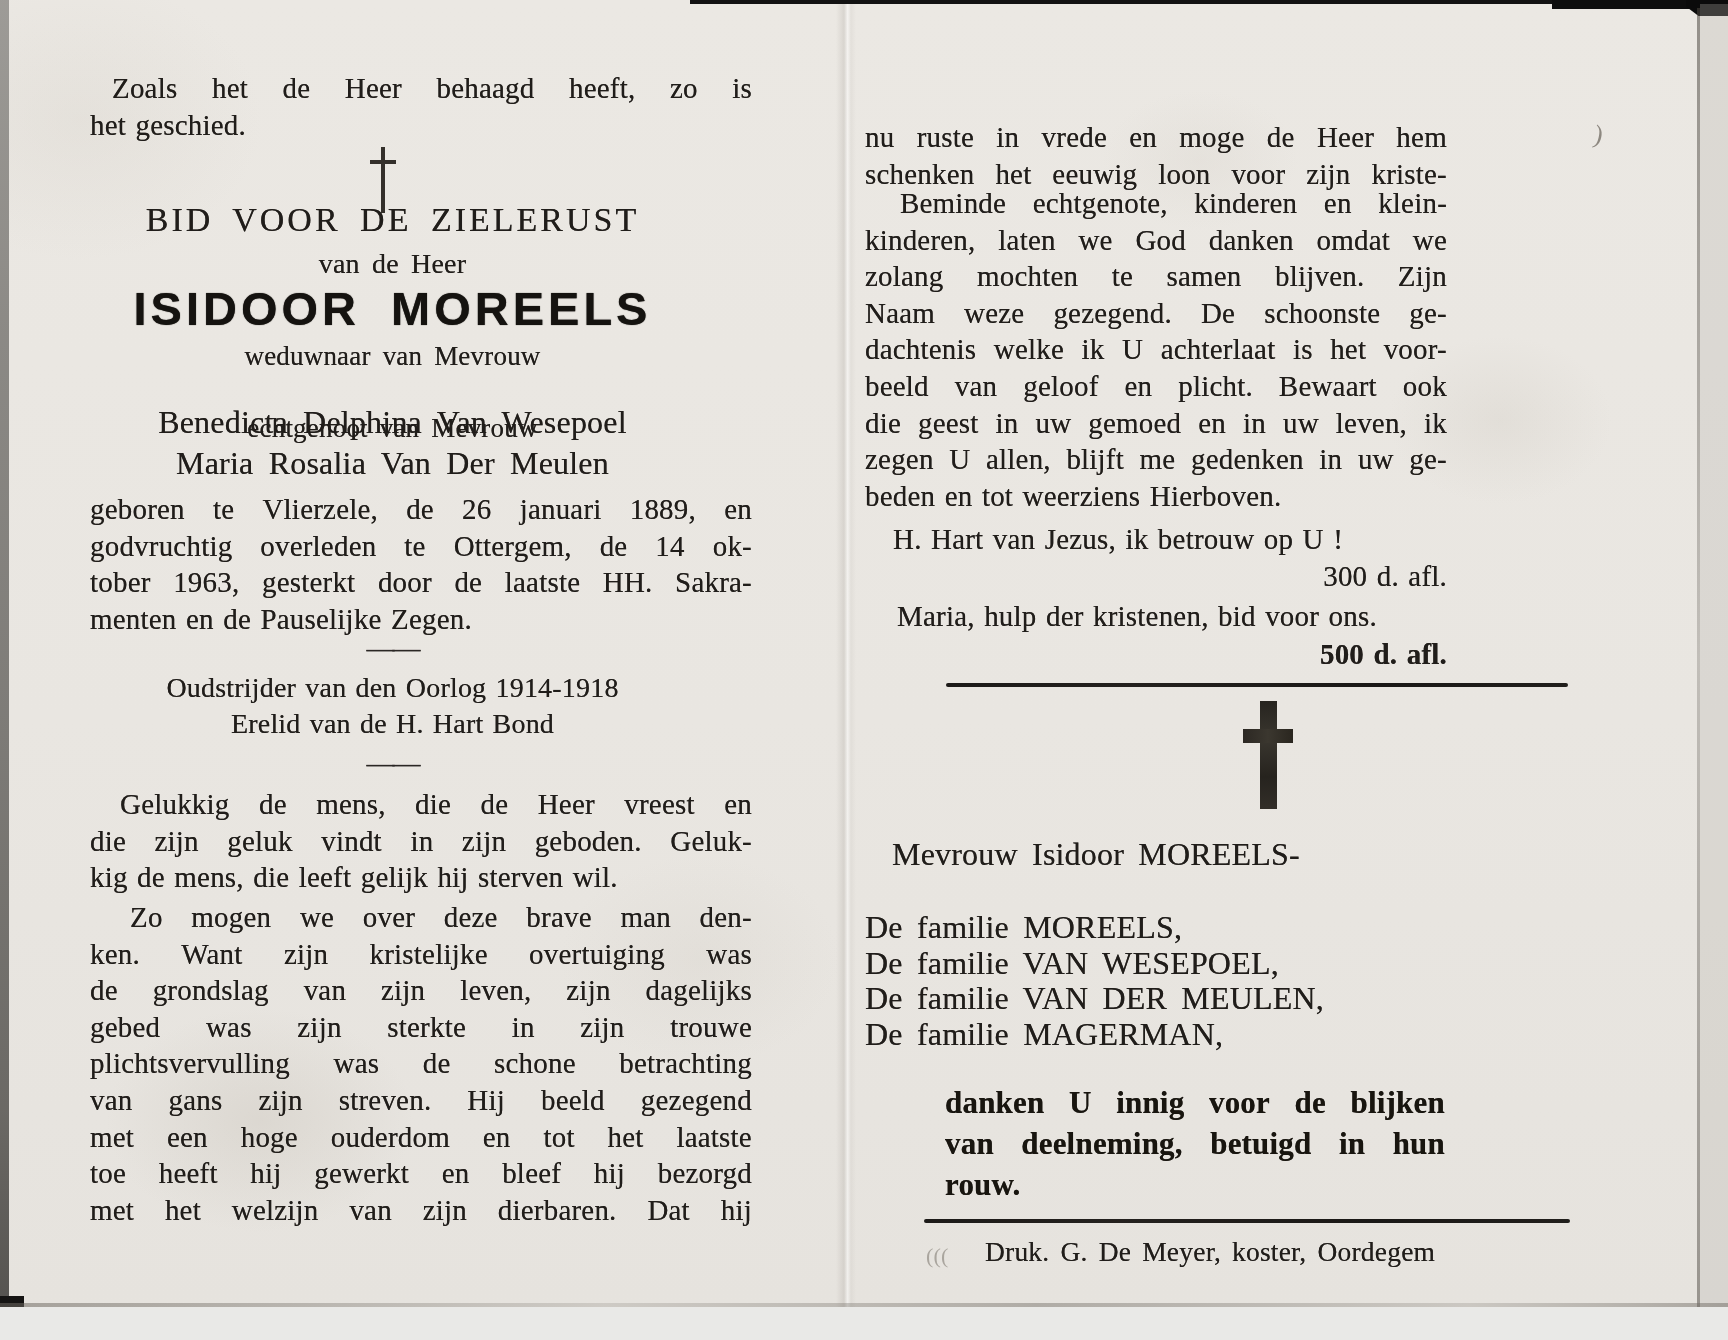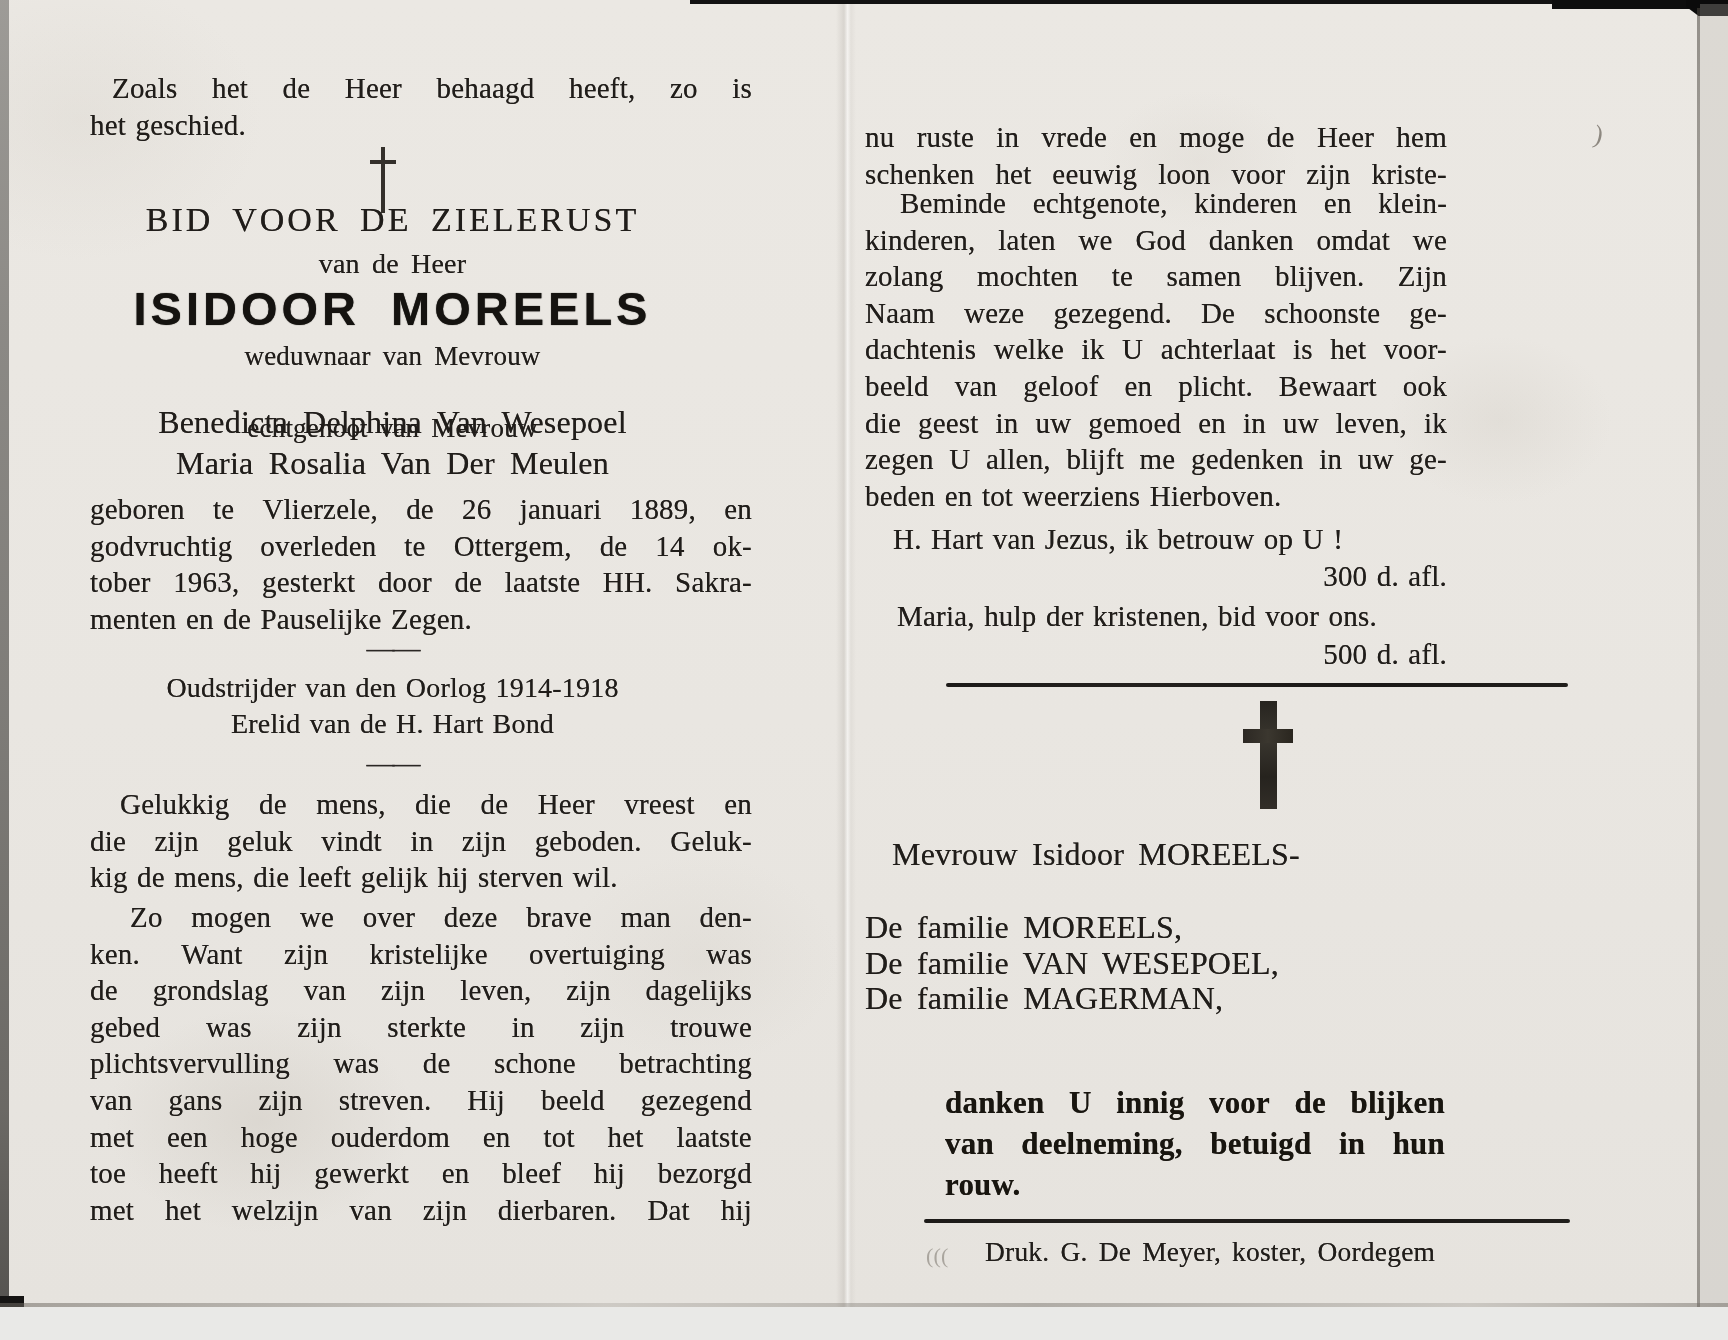--- a/index.html
+++ b/index.html
@@ -51,21 +51,21 @@
   .cross-sm{position:absolute;left:365px;top:147px;width:36px;height:66px;}
   .cross-sm .v{position:absolute;left:16px;top:0;width:4px;height:66px;background:#34302b;}
   .cross-sm .h{position:absolute;left:5px;top:13px;width:26px;height:4px;background:#34302b;}
   
   .r-col{left:865px;width:582px;}
   .r-para1{top:73px;margin-top:46px;}
   .r-para2{top:185px;}
   .r-prayer1{top:523px;font-size:29px;padding-left:28px;}
   .r-ind1{top:560px;text-align:right;padding-right:8px;font-size:29px;}
   .r-prayer2{top:600px;font-size:29px;padding-left:32px;}
-  .r-ind2{top:638px;text-align:right;padding-right:8px;font-size:29px;}
+  .r-ind2{top:638px;text-align:right;padding-right:8px;font-size:29px;font-weight:bold;}
   .rule{position:absolute;height:4px;background:linear-gradient(90deg,#1c1a18 0%,#24211e 30%,#1a1816 70%,#211f1c 100%);border-radius:2px;}
   .r-rule1{left:946px;top:683px;width:622px;}
   .r-rule2{left:924px;top:1219px;width:646px;}
   
   .cross-lg{position:absolute;left:1243px;top:701px;width:50px;height:108px;}
   .cross-lg .v{position:absolute;left:17px;top:0;width:17px;height:108px;
        background:linear-gradient(180deg,#27241f,#3a362f 35%,#26231e 70%,#322e28);}
   .cross-lg .h{position:absolute;left:0;top:28px;width:50px;height:14px;
        background:linear-gradient(90deg,#2c2823,#3b372f 50%,#2a261f);}
   .r-famintro{top:836px;left:892px;width:560px;font-size:32px;word-spacing:6px;}
@@ -181,20 +181,21 @@
         <span class="h"></span>
       </div>
 
       <div class="txt r-famintro">
         <div class="line1">Mevrouw  Isidoor  MOREELS-</div>
       </div>
 
       <div class="txt r-families">
           <div class="list-line">De familie MOREELS,</div>
           <div class="list-line">De familie VAN WESEPOEL,</div>
+          <div class="list-line">De familie VAN DER MEULEN,</div>
           <div class="list-line">De familie MAGERMAN,</div>
         </div>
 
       <div class="txt r-thanks" style="--lh:41px">
           <div class="tline just"><span>danken</span><span>U</span><span>innig</span><span>voor</span><span>de</span><span>blijken</span></div>
           <div class="tline just"><span>van</span><span>deelneming,</span><span>betuigd</span><span>in</span><span>hun</span></div>
           <div class="tline">rouw.</div>
         </div>
 
       <div class="rule r-rule2"></div>

